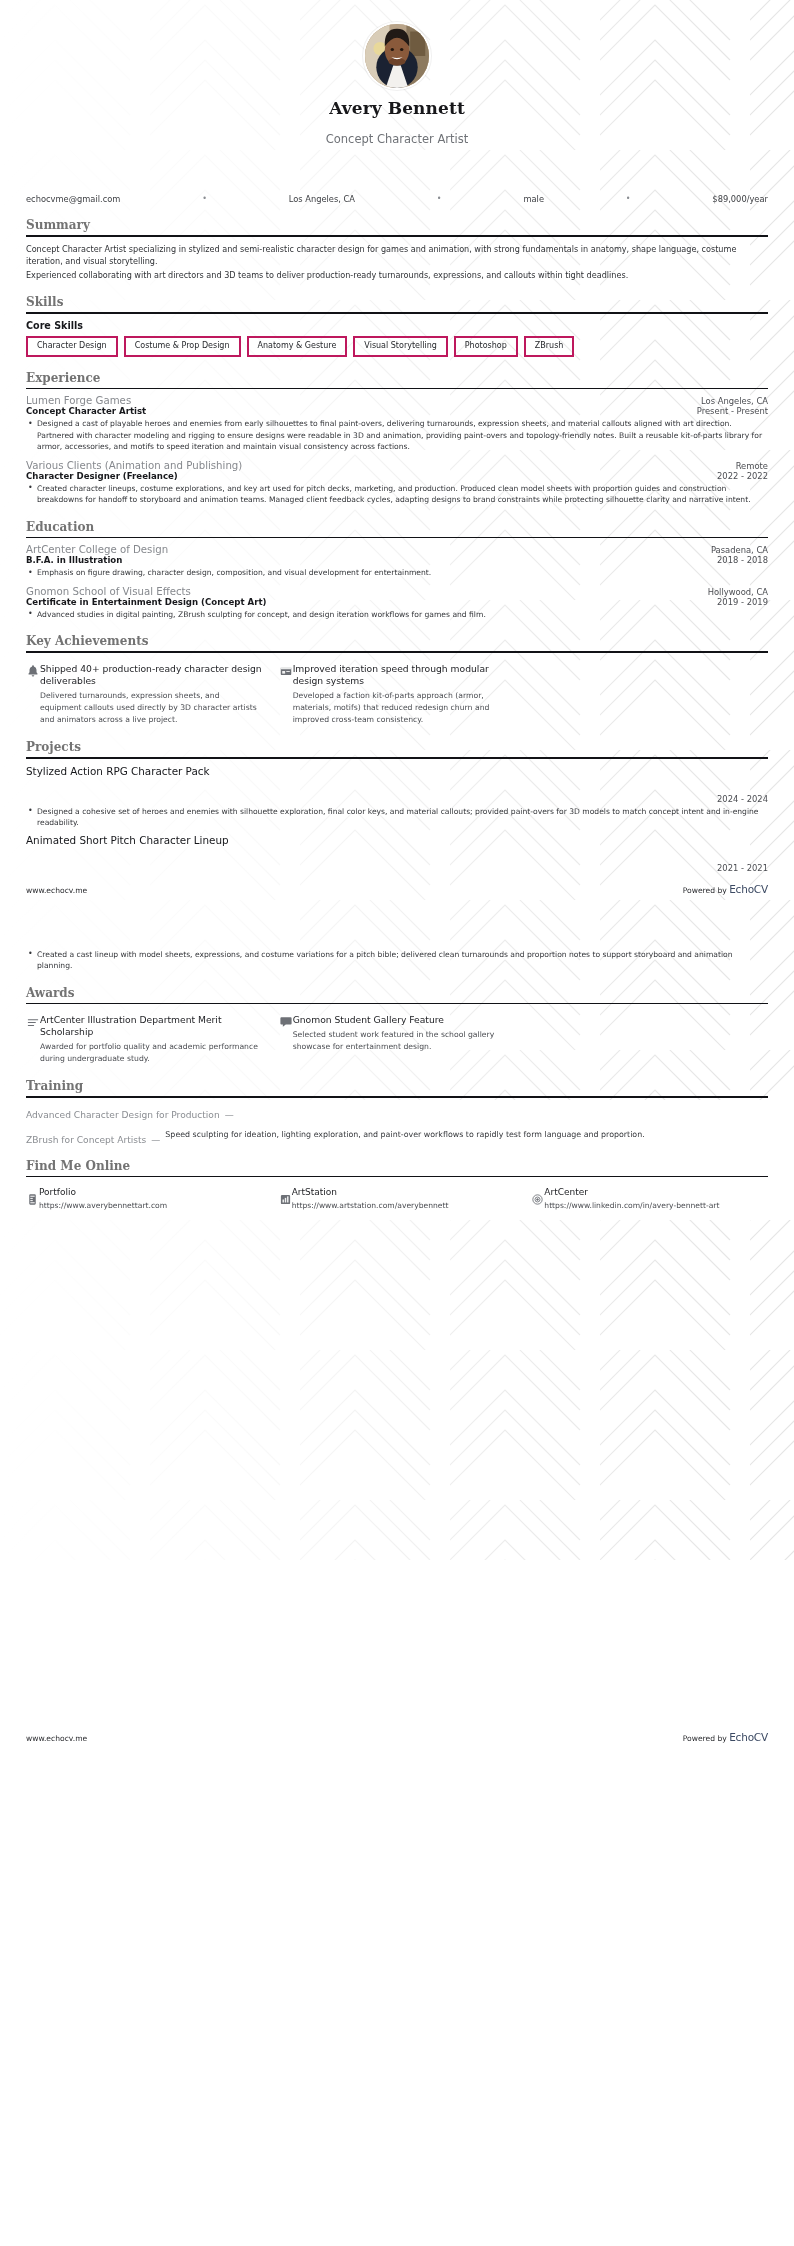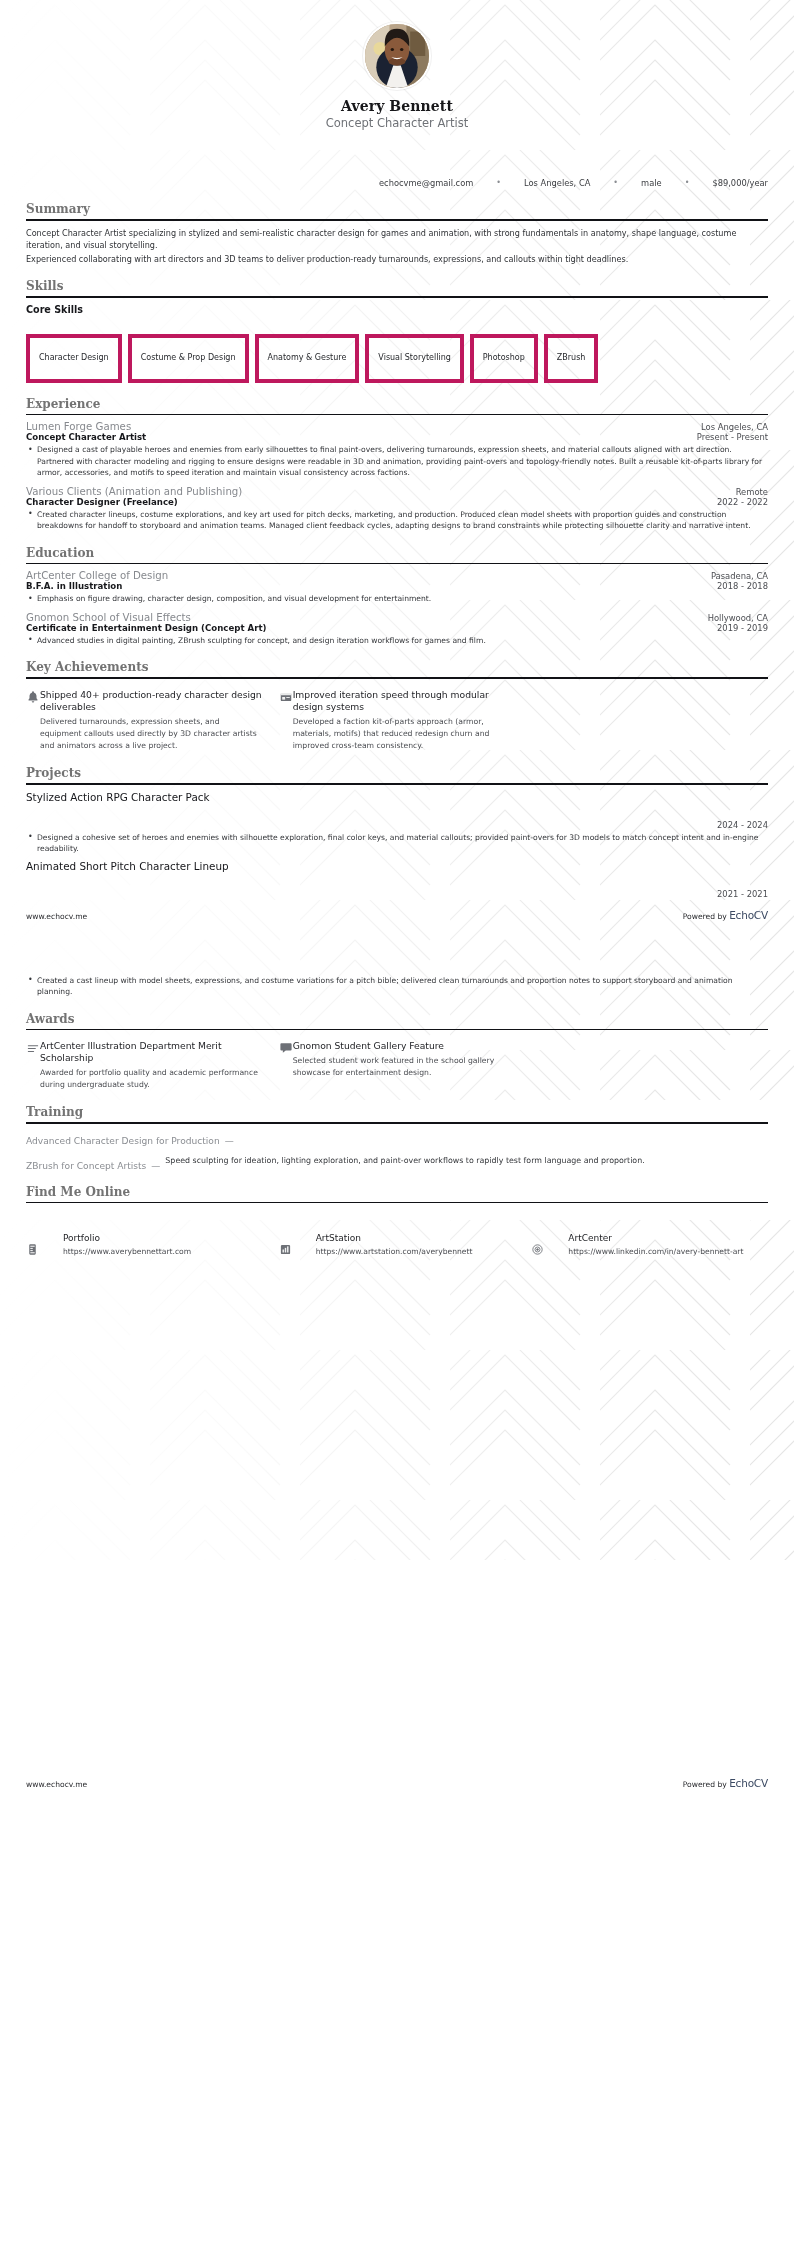--- a/index.html
+++ b/index.html
@@ -51,36 +51,36 @@
     border: 2px solid #ffffff;
     box-shadow: 0 0 0 1px rgba(0,0,0,0.06);
     position: relative;
     background: #cbb9a4;
   }
   .avatar-art { position: absolute; inset: 0; }
 
   .full-name {
     font-family: "DejaVu Serif", "Liberation Serif", serif;
     font-weight: bold;
-    font-size: 14px;
+    font-size: 17px;
     letter-spacing: .1px;
     color: #17171a;
-    margin-bottom: 2px;
+    margin-bottom: 14px;
   }
   .job-title {
     font-size: 11.5px;
     color: #6f7277;
     margin-bottom: 5px;
     font-weight: 400;
   }
   .contact-line {
     font-size: 8.3px;
     color: #3b3d41;
     display: flex;
-    justify-content: flex-end;
+    justify-content: space-between;
     align-items: center;
     gap: 23px;
     flex-wrap: wrap;
     margin-top: 48px;
   }
   .contact-dot {
     color: #8a8d92;
     font-size: 8px;
     line-height: 1;
   }
@@ -114,27 +114,26 @@
     font-weight: bold;
     color: #16171b;
     margin: 3px 0 5px 0;
   }
   .skill-chips {
     display: flex;
     flex-wrap: wrap;
     gap: 6px;
   }
   .chip {
-    border: 4px solid #be185d;
-    padding: 16px 9px;
+    border: 2px solid #be185d;
+    padding: 4px 9px;
     font-size: 8px;
     color: #26282c;
     background: transparent;
     line-height: 1.1;
-    margin-top: 14px;
   }
 
   
   .entry { margin-bottom: 7px; }
   .entry-row {
     display: flex;
     justify-content: space-between;
     align-items: baseline;
     gap: 10px;
   }
@@ -245,21 +244,21 @@
     flex: 1;
   }
 
   
   .links-grid {
     display: grid;
     grid-template-columns: repeat(3, 1fr);
     gap: 4px 16px;
     padding-top: 4px;
   }
-  .link-item { display: flex; gap: 24px; align-items: flex-end; margin-top: 20px; }
+  .link-item { display: flex; gap: 0; align-items: center; }
   .link-ico {
     width: 13px; height: 14px;
     flex: 0 0 13px;
     color: #6d7076;
     margin-top: 1px;
   }
   .link-ico svg { display: block; }
   .link-label {
     font-size: 9px;
     color: #1d1e22;

